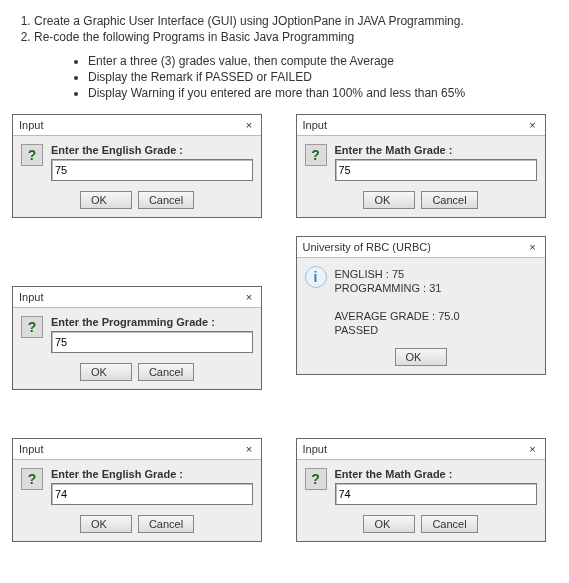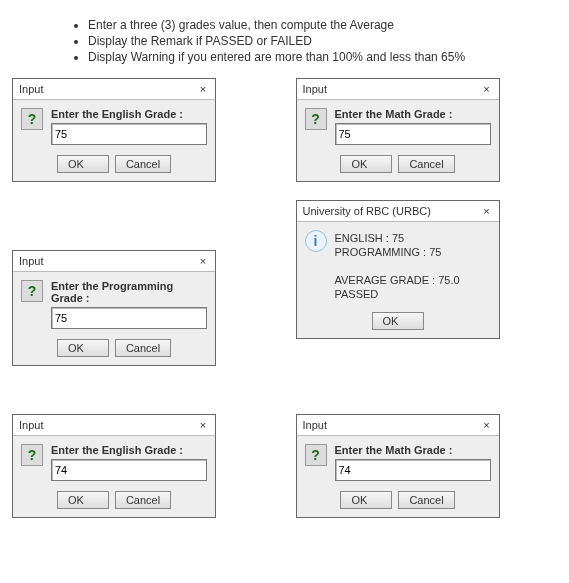--- a/index.html
+++ b/index.html
@@ -26,21 +26,21 @@
     display: grid;
     grid-template-columns: 1fr 1fr;
     gap: 18px 22px;
     align-items: start;
   }
   .dialog {
     border: 1px solid #666;
     background: #eee;
     font-family: Tahoma, Arial, sans-serif;
     font-size: 11px;
-    width: 204px;
+    width: 250px;
   }
   .titlebar {
     display: flex;
     align-items: center;
     justify-content: space-between;
     padding: 3px 4px;
     background: #fff;
     border-bottom: 1px solid #bbb;
   }
   .titlebar .title { padding-left: 2px; }
@@ -97,20 +97,24 @@
     font-size: 11px;
     text-align: left;
     cursor: default;
   }
   .col1row2 { margin-top: 50px; }
 </style>
 </head>
 <body>
 
 <div class="instructions">
+  <ol>
+    <li>Create a Graphic User Interface (GUI) using JOptionPane in JAVA Programming.</li>
+    <li>Re-code the following Programs in Basic Java Programming</li>
+  </ol>
   <ul class="sublist">
     <li>Enter a three (3) grades value, then compute the Average</li>
     <li>Display the Remark if PASSED or FAILED</li>
     <li>Display Warning if you entered are more than 100% and less than 65%</li>
   </ul>
 </div>
 
 <div class="grid">
 
   <div class="dialog">
@@ -169,21 +173,21 @@
 
   <div class="dialog">
     <div class="titlebar">
       <span class="title">University of RBC (URBC)</span>
       <span class="closebtn">×</span>
     </div>
     <div class="content">
       <div class="icon info">i</div>
       <div class="msgarea">
         <div class="line">ENGLISH : 75</div>
-        <div class="line">PROGRAMMING : 75</div>
+        <div class="line">PROGRAMMING : 31</div>
         <div class="line">&nbsp;</div>
         <div class="line">AVERAGE GRADE : 75.0</div>
         <div class="line">PASSED</div>
       </div>
     </div>
     <div class="btnrow">
       <div class="btn">OK</div>
     </div>
   </div>
 

